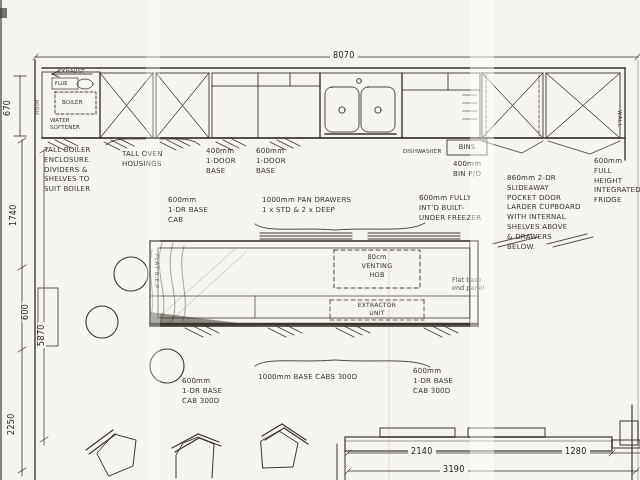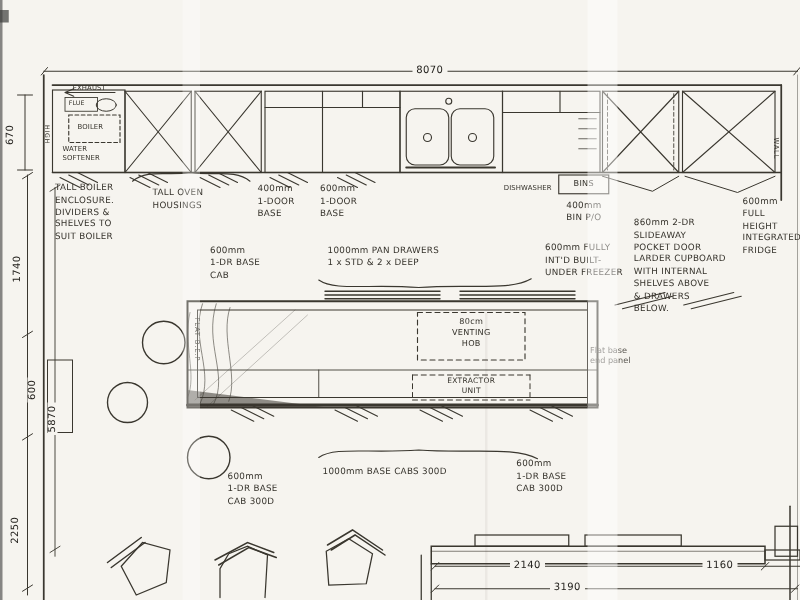--- a/index.html
+++ b/index.html
@@ -160,21 +160,21 @@
   </svg>
 
 
   <div class="dim" style="left:330px;top:52px;">8070</div>
   <div class="dimv" style="left:4px;top:118px;">670</div>
   <div class="dimv" style="left:10px;top:228px;">1740</div>
   <div class="dimv" style="left:22px;top:322px;">600</div>
   <div class="dimv" style="left:38px;top:348px;">5870</div>
   <div class="dimv" style="left:8px;top:437px;">2250</div>
   <div class="dim" style="left:408px;top:448px;">2140</div>
-  <div class="dim" style="left:562px;top:448px;">1160</div>
+  <div class="dim" style="left:562px;top:448px;">1280</div>
   <div class="dim" style="left:440px;top:466px;">3190</div>
 
   <div class="hw tiny" style="left:58px;top:68px;">EXHAUST</div>
   <div class="hw tiny" style="left:55px;top:80px;font-size:5px;">FLUE</div>
   <div class="hw tiny" style="left:62px;top:99px;">BOILER</div>
   <div class="hw tiny" style="left:50px;top:117px;">WATER
 SOFTENER</div>
   <div class="vtext" style="left:34px;top:100px;font-size:5px;">HIGH</div>
   <div class="vtext" style="left:617px;top:110px;">WALL</div>
   <div class="hw tiny" style="left:403px;top:148px;">DISHWASHER</div>
@@ -206,31 +206,31 @@
   <div class="hw" style="left:594px;top:157px;">600mm
 FULL
 HEIGHT
 INTEGRATED
 FRIDGE</div>
   <div class="hw" style="left:168px;top:196px;">600mm
 1-DR BASE
 CAB</div>
   <div class="hw" style="left:262px;top:196px;">1000mm PAN DRAWERS
 1 x STD  &amp;  2 x DEEP</div>
-  <div class="hw" style="left:436px;top:194px;">600mm FULLY
+  <div class="hw" style="left:419px;top:194px;">600mm FULLY
 INT'D BUILT-
 UNDER FREEZER</div>
 
   <div class="hw mid center" style="left:338px;top:253px;width:78px;">80cm
 VENTING
 HOB</div>
   <div class="hw mid center" style="left:330px;top:301px;width:94px;font-size:6px;">EXTRACTOR
 UNIT</div>
   <div class="vtext" style="left:154px;top:254px;font-size:5.5px;">FLAT B.E.P</div>
-  <div class="print" style="left:472px;top:276px;">Flat base
+  <div class="print" style="left:452px;top:276px;">Flat base
 end panel</div>
 
   <div class="hw" style="left:182px;top:377px;">600mm
 1-DR BASE
 CAB 300D</div>
   <div class="hw" style="left:258px;top:373px;">1000mm BASE CABS 300D</div>
   <div class="hw" style="left:413px;top:367px;">600mm
 1-DR BASE
 CAB 300D</div>
 

